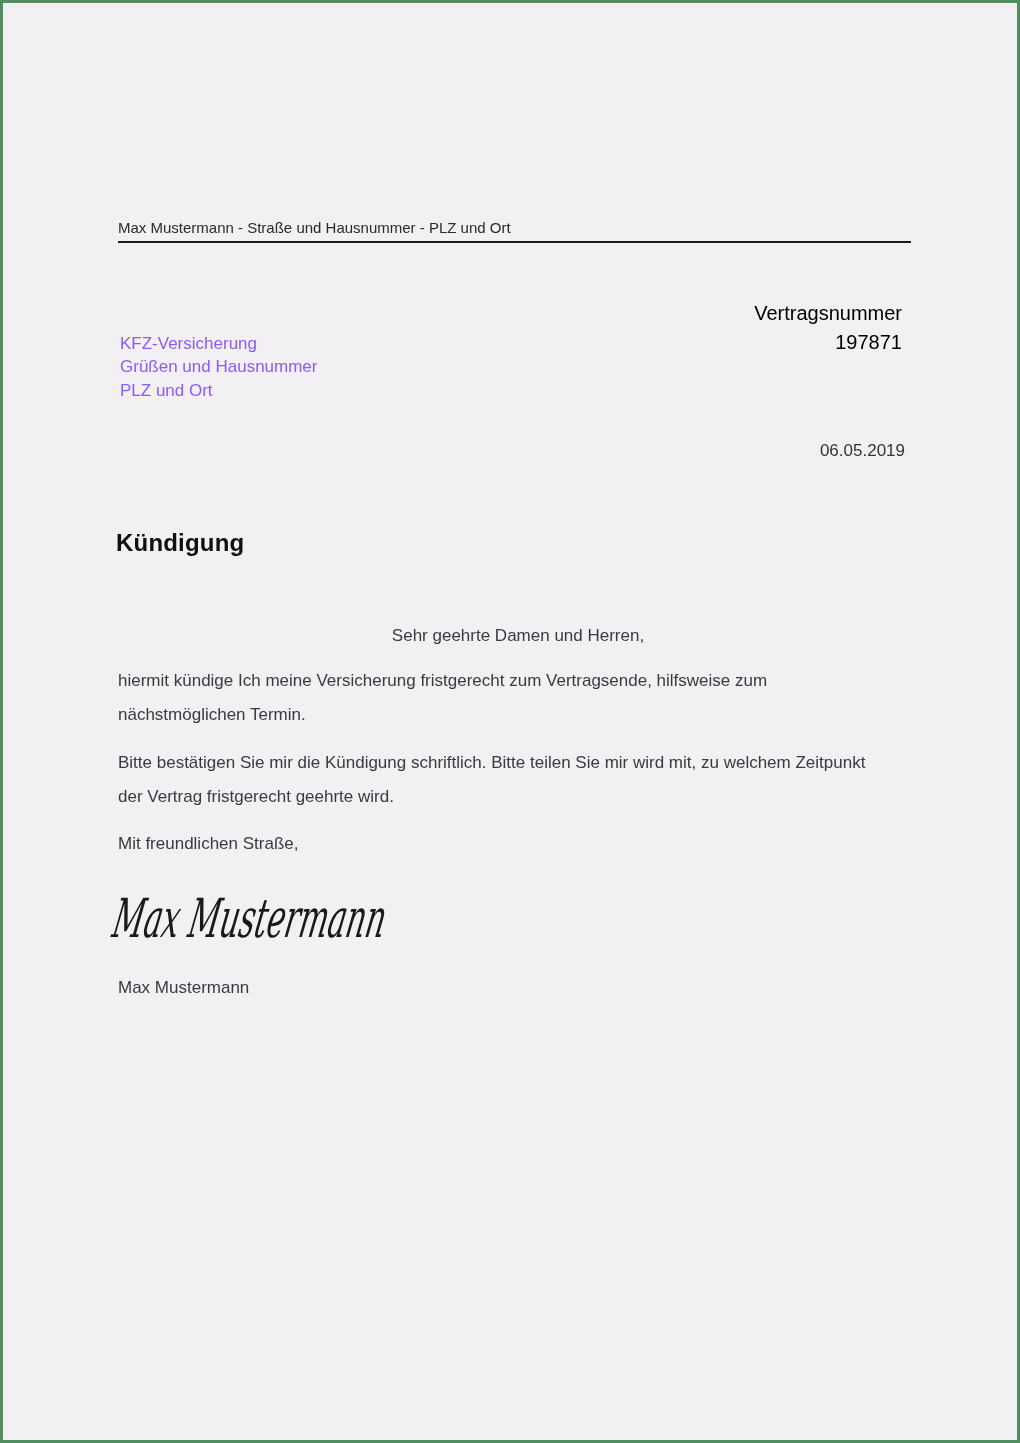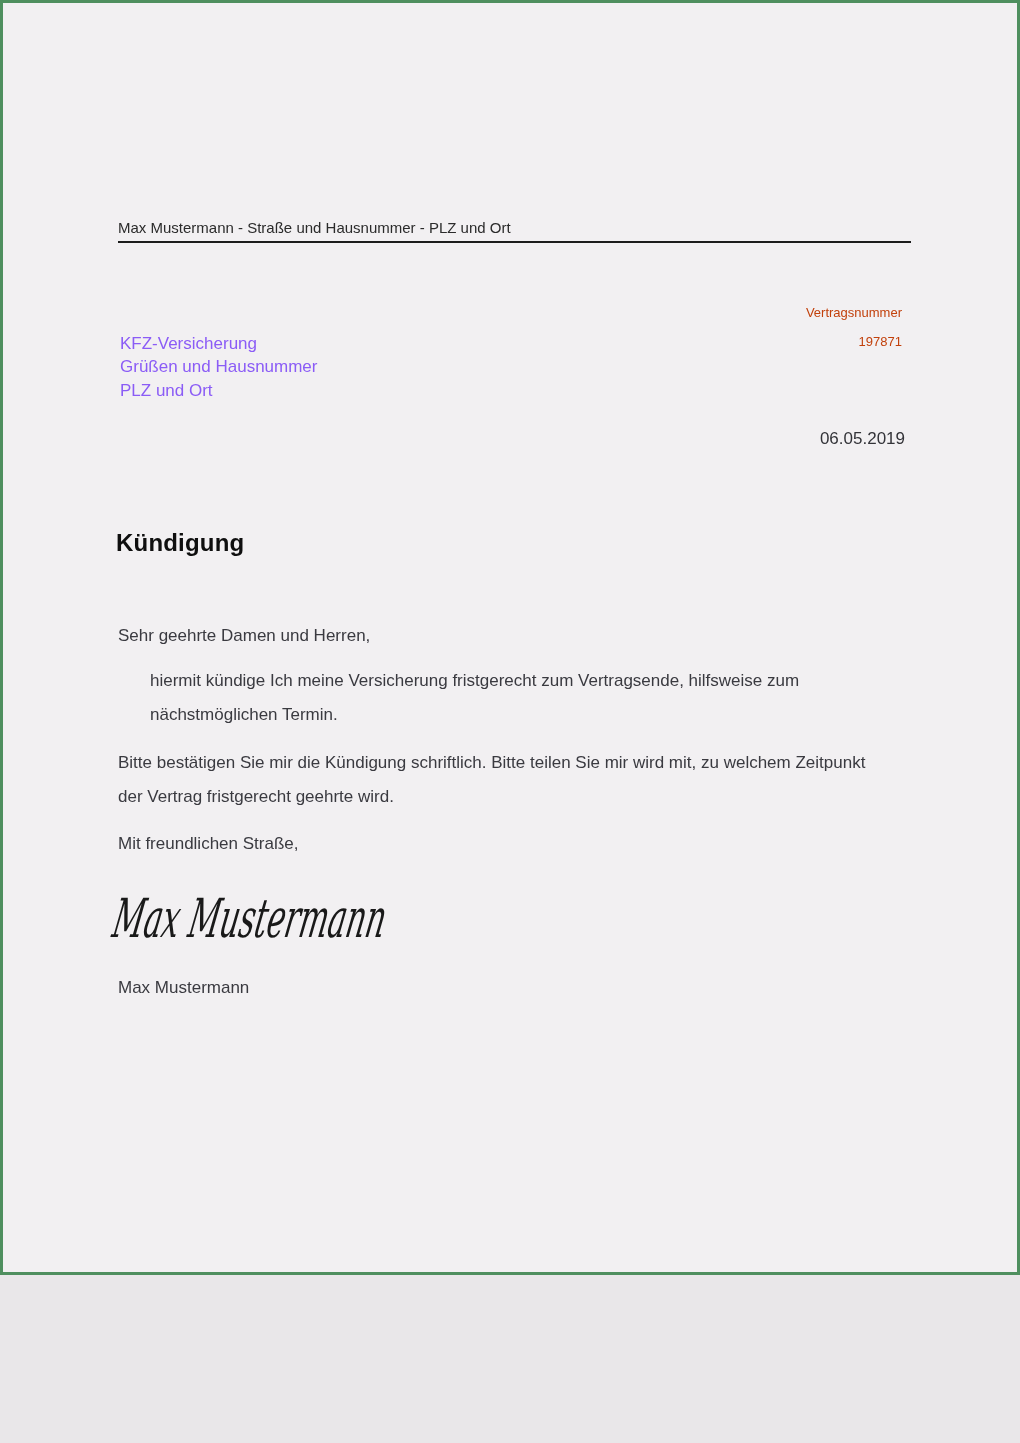--- a/index.html
+++ b/index.html
@@ -2,21 +2,21 @@
 <html><head>
 <meta charset="utf-8">
 <style>
   * { margin: 0; padding: 0; box-sizing: border-box; }
   html, body { background: #e9e7e9; }
   body { font-family: "Liberation Sans", sans-serif; }
 
   .page {
     position: relative;
     width: 1020px;
-    height: 1275px;
+    height: 1443px;
     background: #f2f0f2;
     border: 3px solid #4f8f5f;
     overflow: hidden;
   }
 
   .sender-line {
     position: absolute;
     left: 115px;
     width: 793px;
     top: 217px;
@@ -35,29 +35,29 @@
     font-size: 17px;
     line-height: 23.4px;
     color: #8b5cf6;
   }
 
   .contract-block {
     position: absolute;
     right: 115px;
     top: 296px;
     text-align: right;
-    font-size: 13px;
+    font-size: 20px;
     line-height: 28.5px;
-    color: #c2410c;
+    color: #000000;
   }
 
   .date-line {
     position: absolute;
     right: 112px;
-    top: 424px;
+    top: 436px;
     text-align: center;
     font-size: 17px;
     line-height: 24px;
     color: #333338;
   }
 
   .letter-title {
     position: absolute;
     left: 113px;
     top: 526px;
@@ -70,22 +70,22 @@
   .body-text {
     position: absolute;
     left: 115px;
     width: 800px;
     font-size: 17px;
     line-height: 34px;
     color: #3a3a40;
     white-space: nowrap;
   }
 
-  .salutation { top: 616px; }
-  .para-1     { top: 661px; margin-left: 32px; }
+  .salutation { top: 616px; text-align: center; }
+  .para-1     { top: 661px; }
   .para-2     { top: 743px; }
   .closing    { top: 824px; }
   .typed-name { top: 968px; }
 
   .signature-wrap {
     position: absolute;
     left: 104px;
     top: 876px;
     width: 320px;
     height: 90px;

